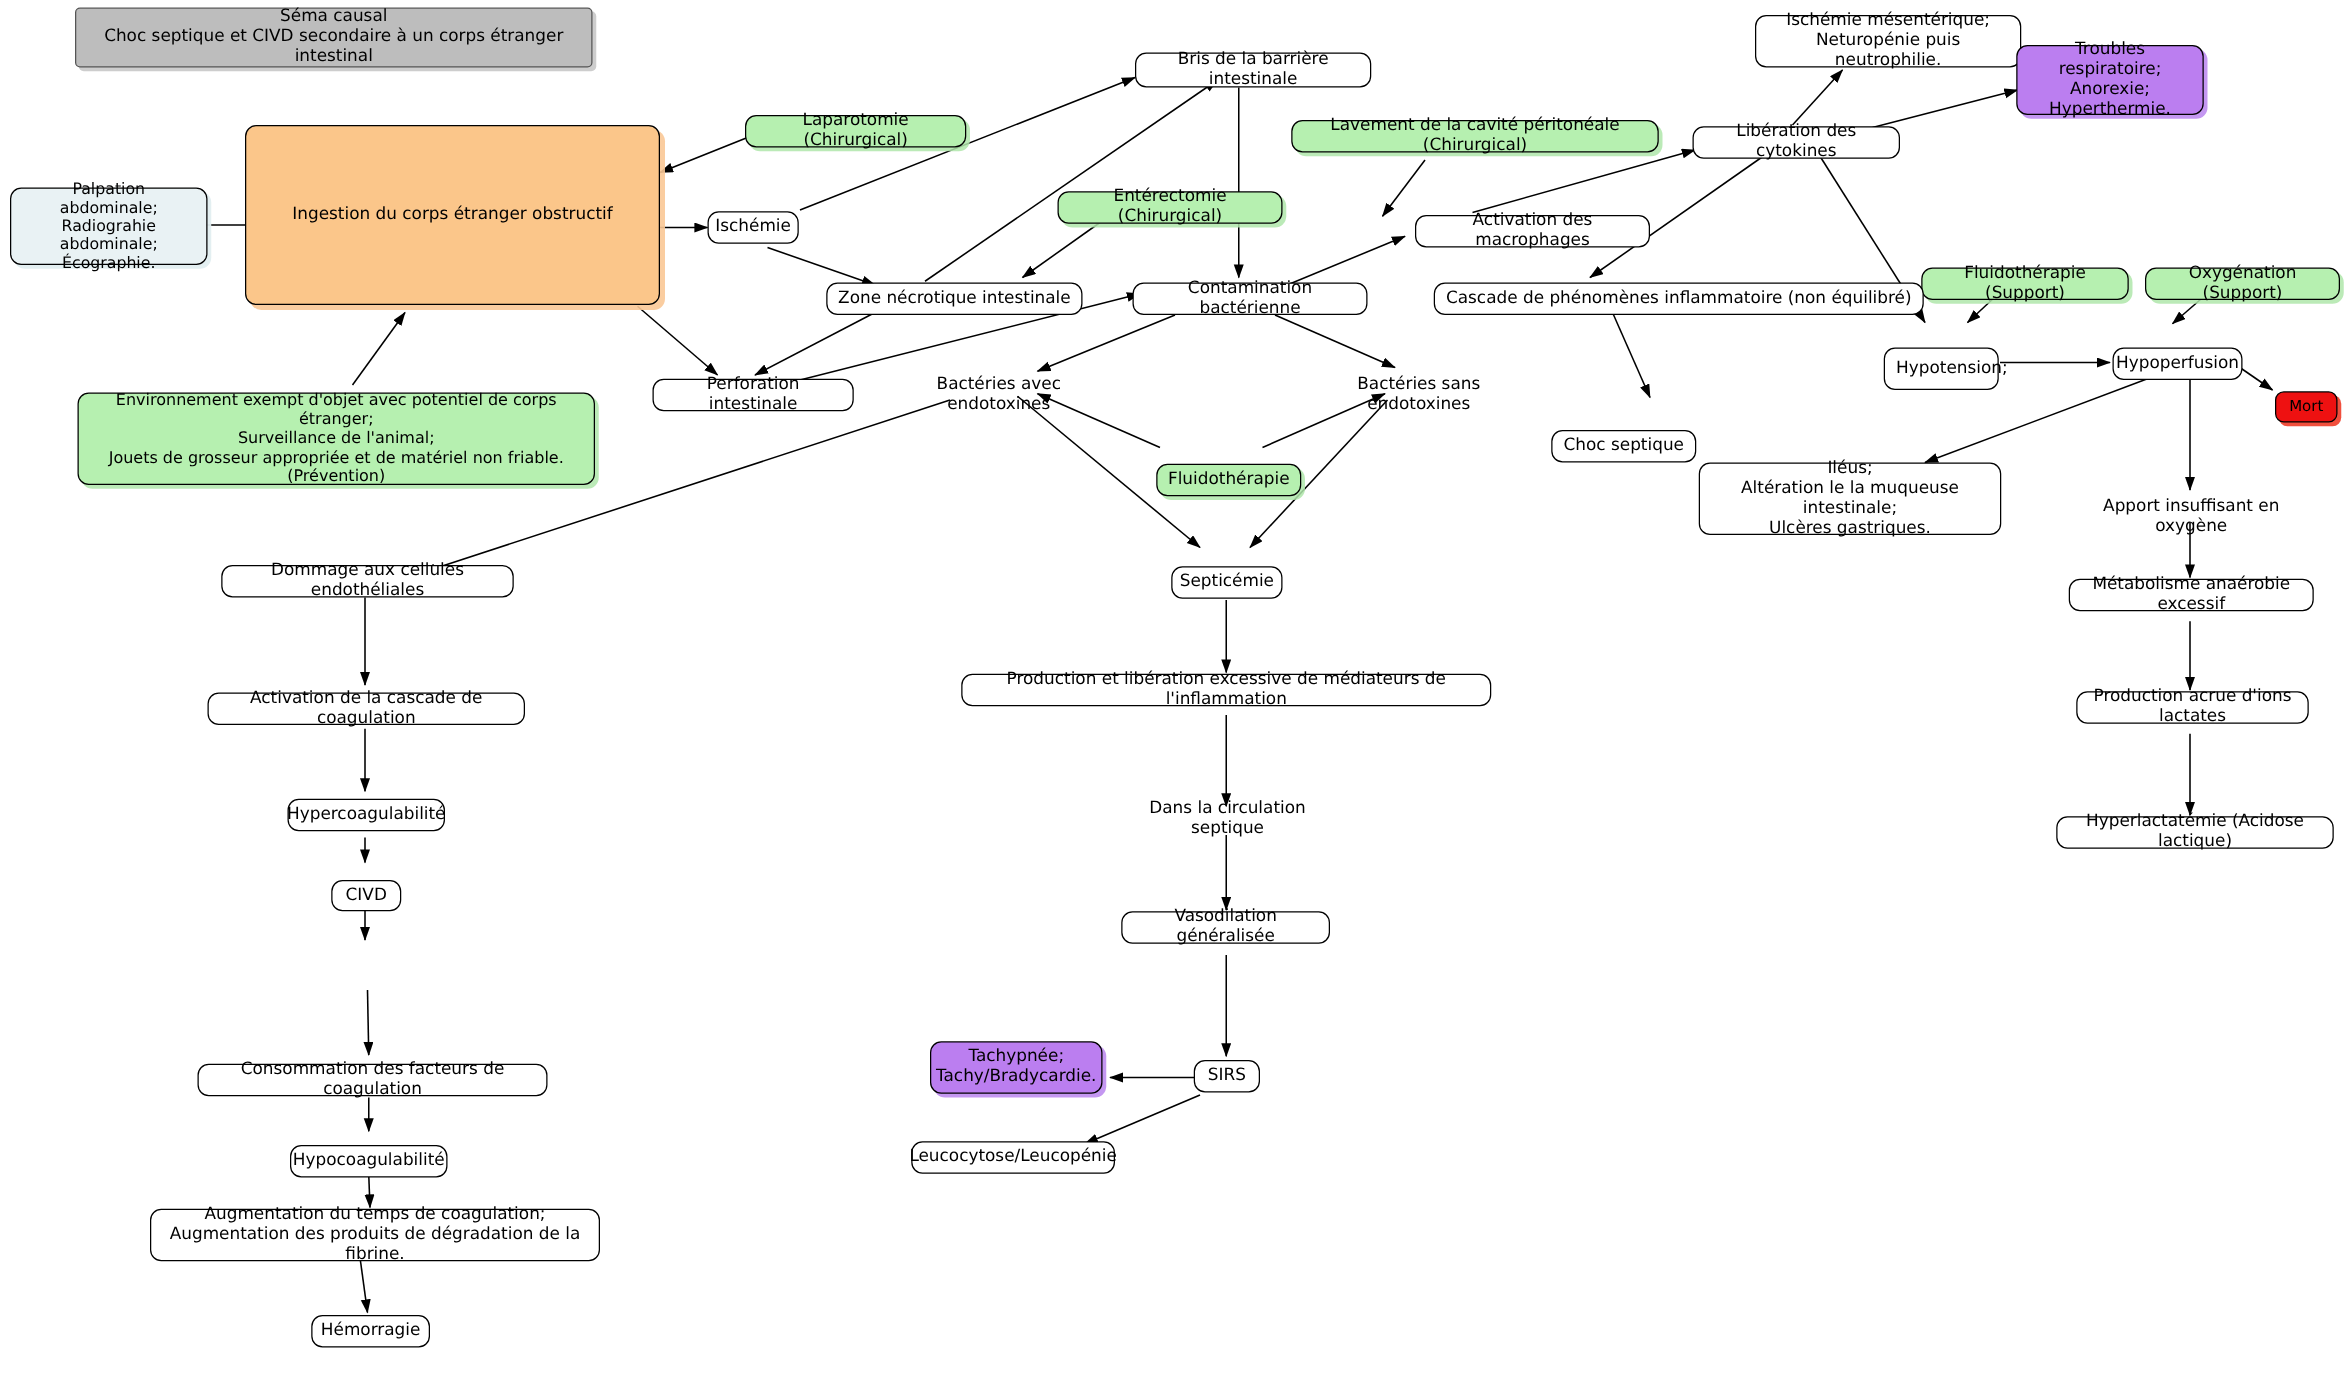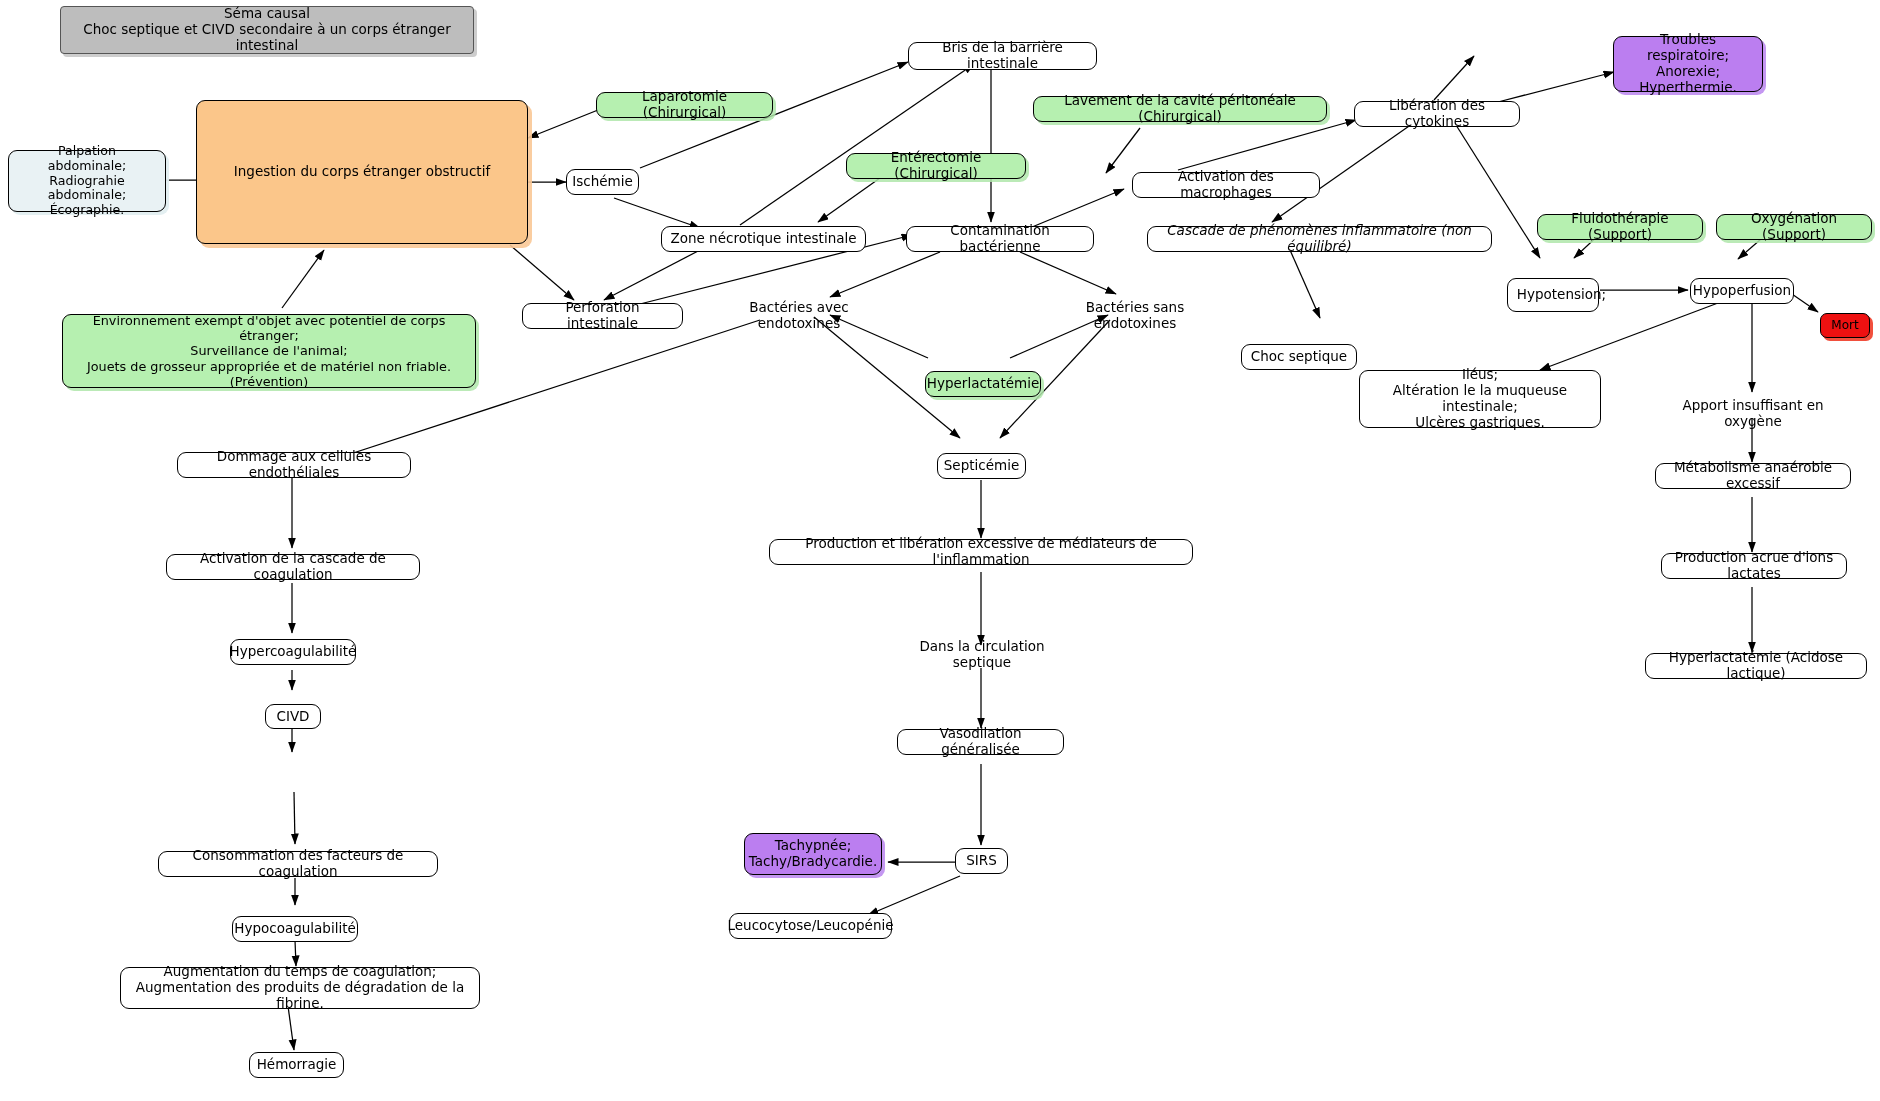--- a/index.html
+++ b/index.html
@@ -206,21 +206,21 @@
   <div class="node n-blue" style="left:8px;top:150px;width:158px;height:62px;font-size:12.6px;">Palpation abdominale;
 Radiograhie abdominale;
 Écographie.</div>
 
   <div class="node n-green" style="left:596px;top:92px;width:177px;height:26px;">Laparotomie (Chirurgical)</div>
 
   <div class="node n-green" style="left:846px;top:153px;width:180px;height:26px;">Entérectomie (Chirurgical)</div>
 
   <div class="node n-green" style="left:1033px;top:96px;width:294px;height:26px;">Lavement de la cavité péritonéale (Chirurgical)</div>
 
-  <div class="node n-green" style="left:925px;top:371px;width:116px;height:26px;">Hyperlactatémie</div>
+  <div class="node n-green" style="left:925px;top:371px;width:116px;height:26px;">Fluidothérapie</div>
 
   <div class="node n-green" style="left:1537px;top:214px;width:166px;height:26px;">Fluidothérapie (Support)</div>
 
   <div class="node n-green" style="left:1716px;top:214px;width:156px;height:26px;">Oxygénation (Support)</div>
 
   <div class="node n-green" style="left:62px;top:314px;width:414px;height:74px;font-size:12.8px;">Environnement exempt d'objet avec potentiel de corps étranger;
 Surveillance de l'animal;
 Jouets de grosseur appropriée et de matériel non friable.
 (Prévention)</div>
 
@@ -235,26 +235,28 @@
   <div class="node n-plain" style="left:906px;top:226px;width:188px;height:26px;">Contamination bactérienne</div>
 
   <div class="node n-bare" style="left:710px;top:305px;width:178px;height:22px;">Bactéries avec endotoxines</div>
 
   <div class="node n-bare" style="left:1045px;top:305px;width:180px;height:22px;">Bactéries sans endotoxines</div>
 
   <div class="node n-plain" style="left:1132px;top:172px;width:188px;height:26px;">Activation des macrophages</div>
 
   <div class="node n-plain" style="left:1354px;top:101px;width:166px;height:26px;">Libération des cytokines</div>
 
+  <div class="node n-plain" style="left:1404px;top:12px;width:213px;height:42px;">Ischémie mésentérique;
+Neturopénie puis neutrophilie.</div>
 
   <div class="node n-purple" style="left:1613px;top:36px;width:150px;height:56px;">Troubles respiratoire;
 Anorexie;
 Hyperthermie.</div>
 
-  <div class="node n-plain" style="left:1147px;top:226px;width:345px;height:26px;font-style:italic;">Cascade de phénomènes inflammatoire (non équilibré)</div>
+  <div class="node n-plain" style="left:1147px;top:226px;width:392px;height:26px;">Cascade de phénomènes inflammatoire (non équilibré)</div>
 
   <div class="node n-plain" style="left:1241px;top:344px;width:116px;height:26px;">Choc septique</div>
 
   <div class="node n-plain" style="left:1507px;top:278px;width:92px;height:34px;padding-left:25px;">Hypotension;</div>
 
   <div class="node n-plain" style="left:1690px;top:278px;width:104px;height:26px;">Hypoperfusion</div>
 
   <div class="node n-red" style="left:1820px;top:313px;width:50px;height:25px;color:#000;">Mort</div>
 
   <div class="node n-plain" style="left:1359px;top:370px;width:242px;height:58px;">Iléus;

